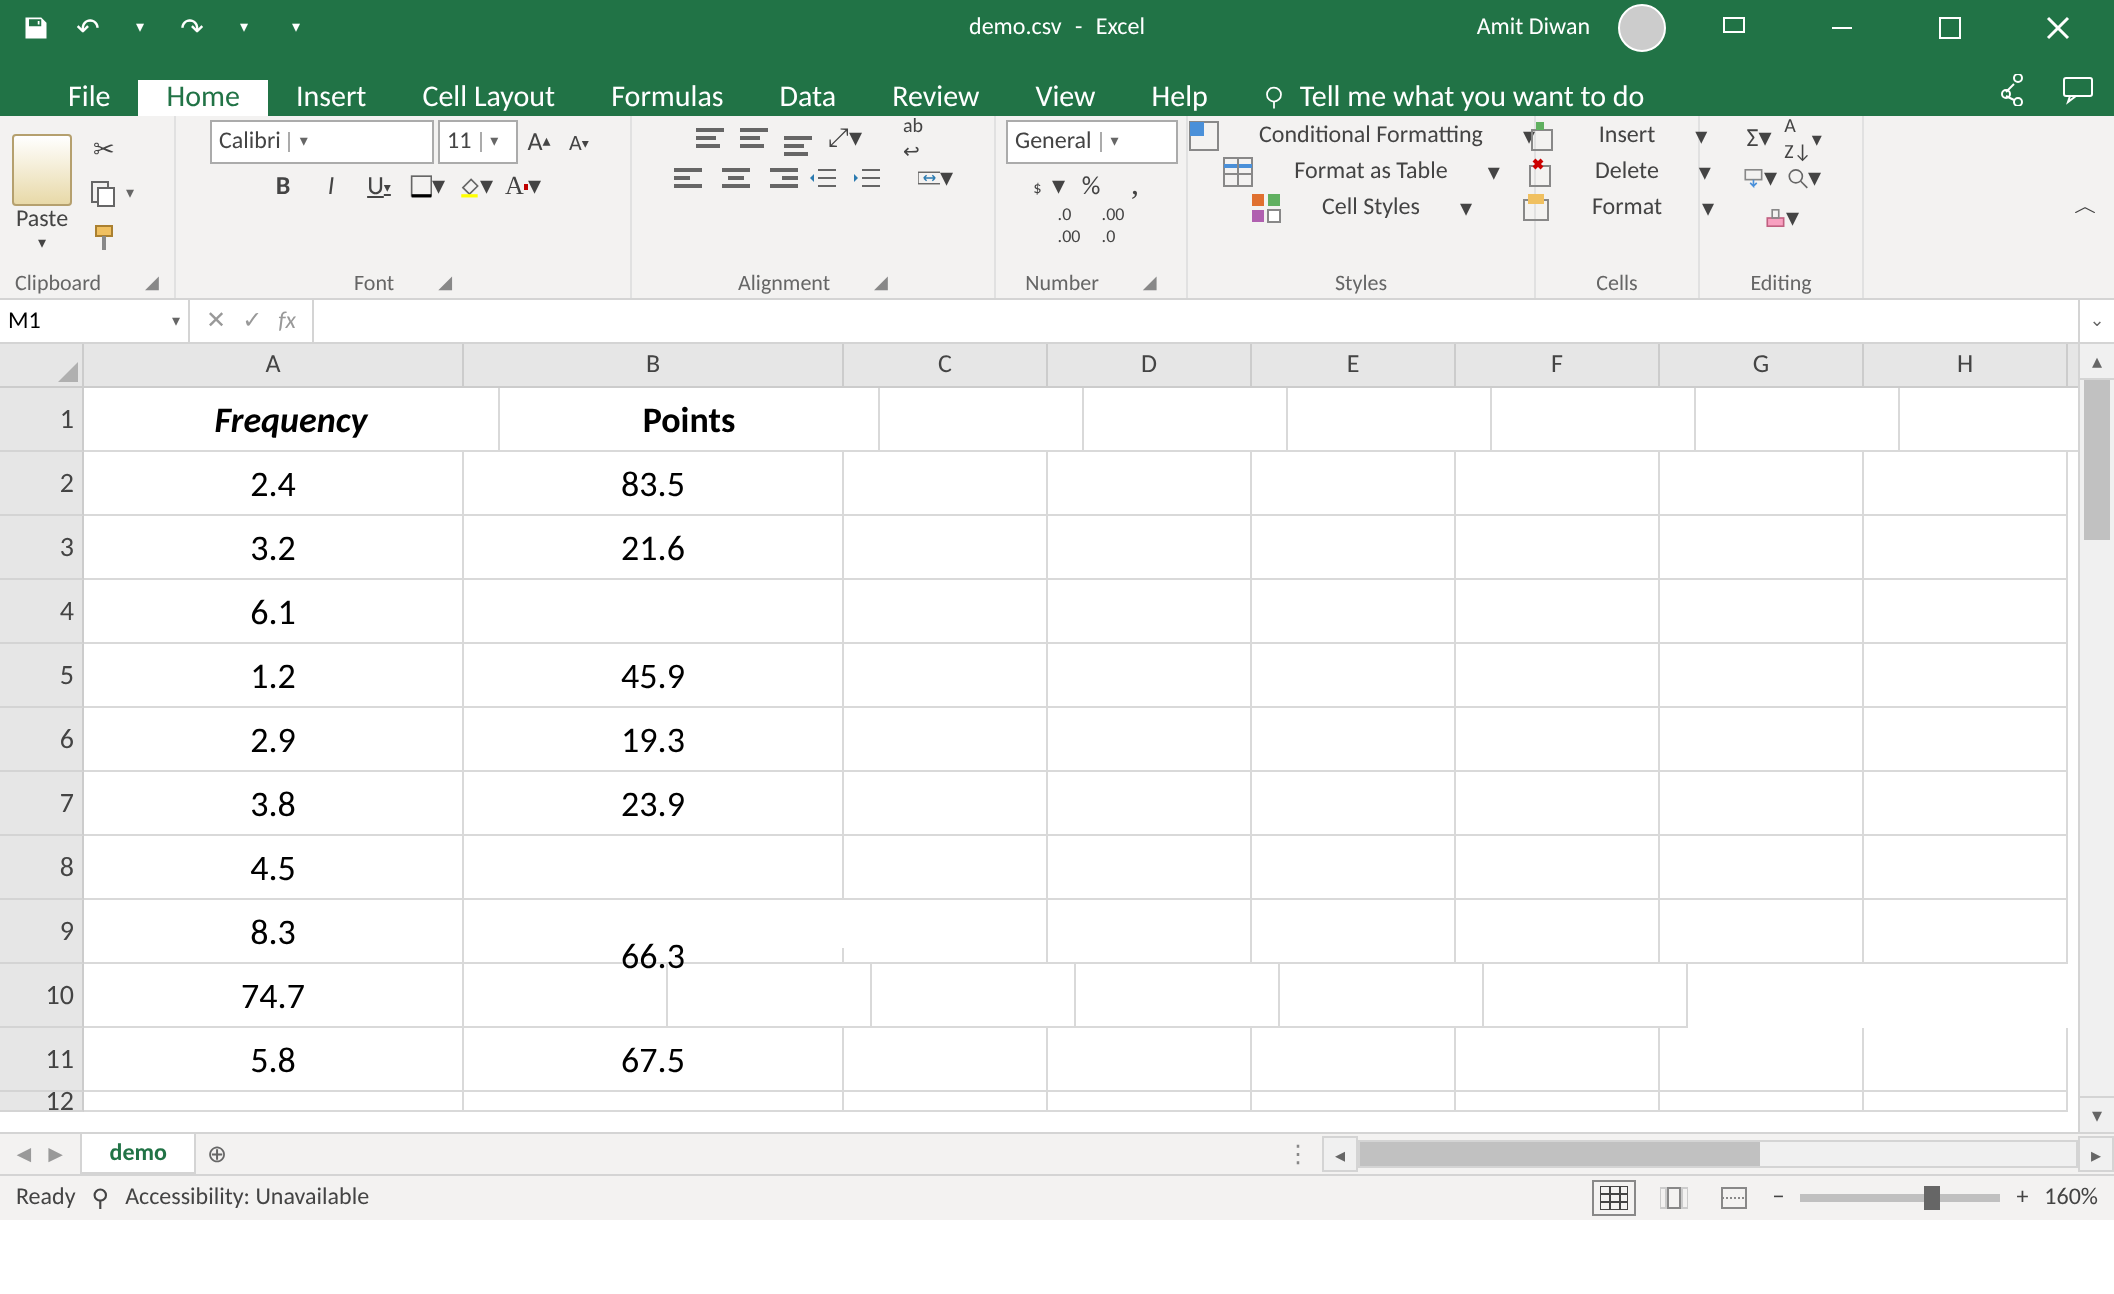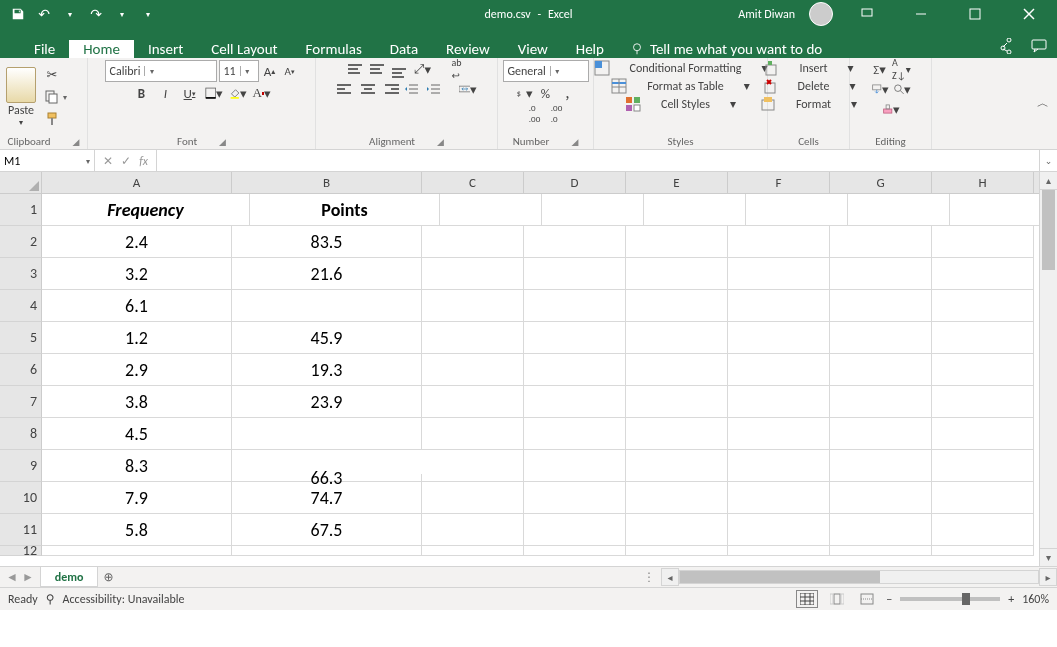--- a/index.html
+++ b/index.html
@@ -620,21 +620,20 @@
             <div class="cell num" style="width: 190px;">8.3</div>
             <div class="cell num" style="width: 190px; margin-top: 24px;">66.3</div>
             <div class="cell num" style="width: 102px;"></div>
             <div class="cell num" style="width: 102px;"></div>
             <div class="cell num" style="width: 102px;"></div>
             <div class="cell num" style="width: 102px;"></div>
             <div class="cell num" style="width: 102px;"></div>
             <div class="cell num" style="width: 102px;"></div>
           </div>
           <div class="cell-row">
-            <div class="cell num" style="width: 190px;">7.9</div>
             <div class="cell num" style="width: 190px;">74.7</div>
             <div class="cell num" style="width: 102px;"></div>
             <div class="cell num" style="width: 102px;"></div>
             <div class="cell num" style="width: 102px;"></div>
             <div class="cell num" style="width: 102px;"></div>
             <div class="cell num" style="width: 102px;"></div>
             <div class="cell num" style="width: 102px;"></div>
           </div>
           <div class="cell-row">
             <div class="cell num" style="width: 190px;">5.8</div>

